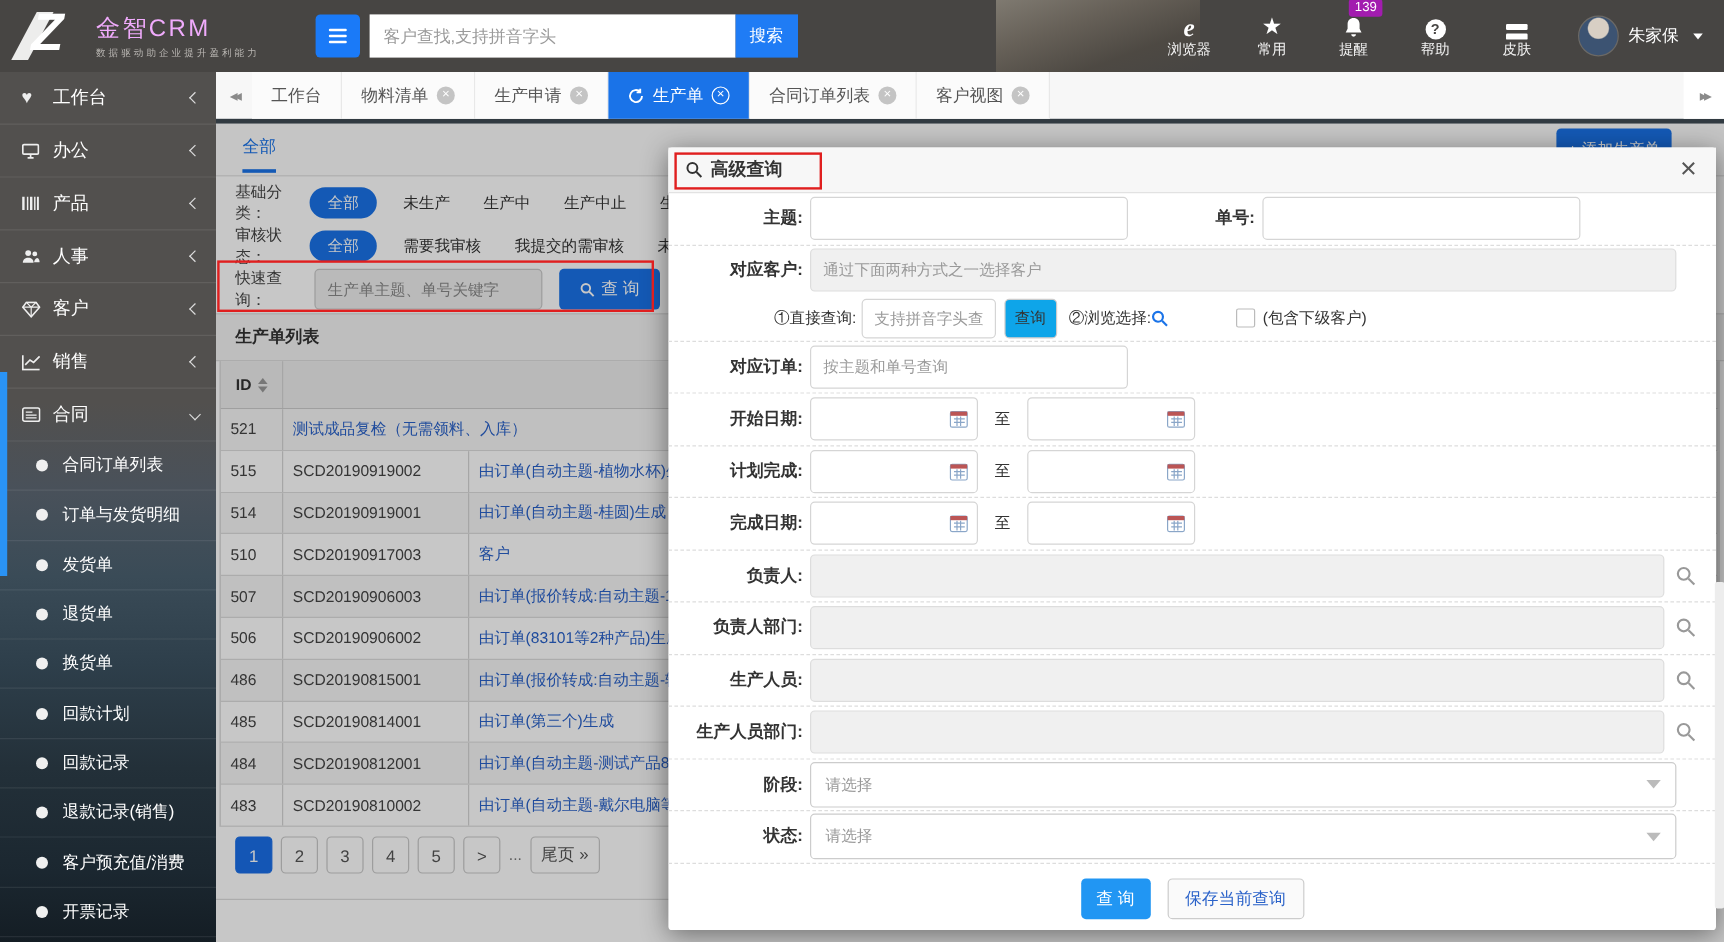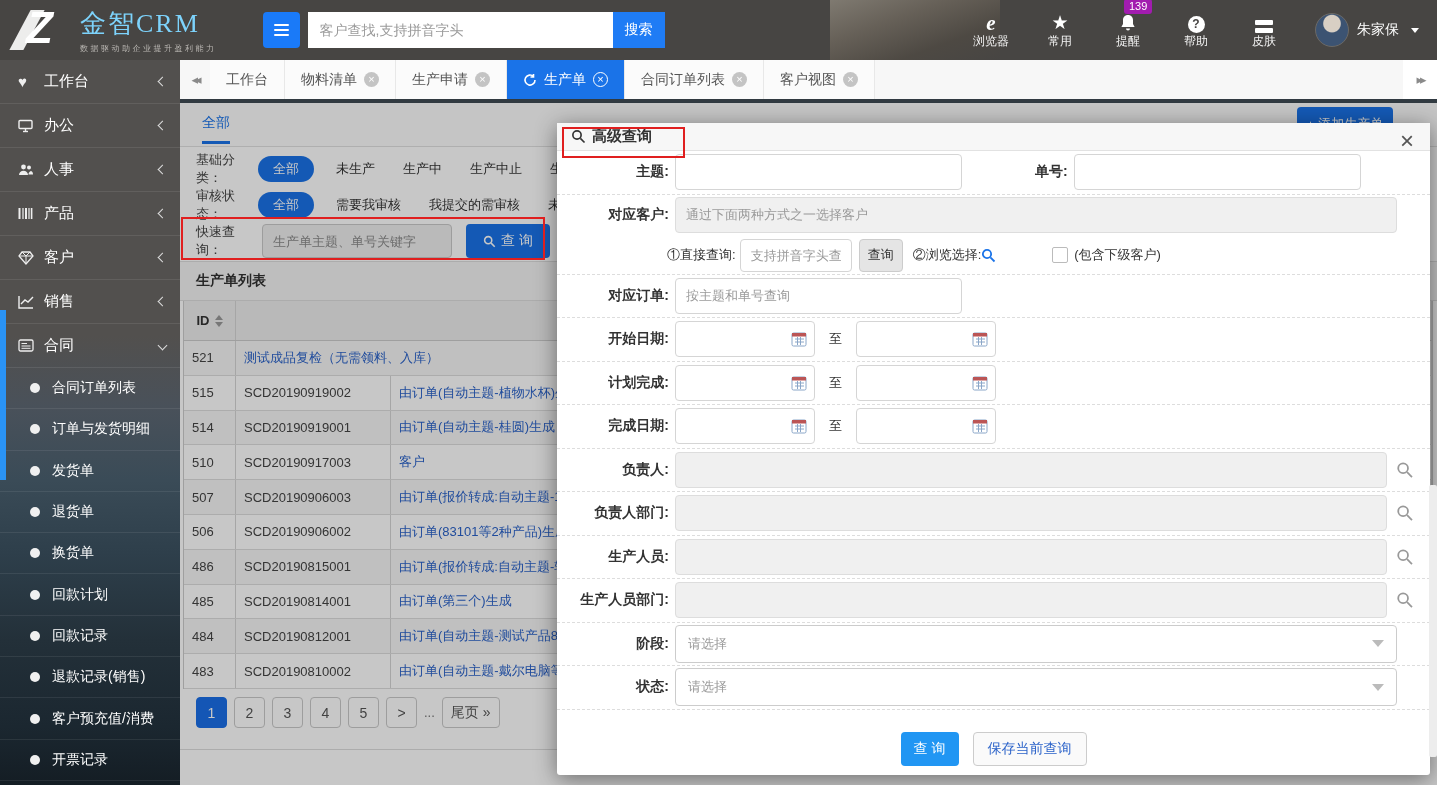--- a/index.html
+++ b/index.html
@@ -8,21 +8,21 @@
 
   
   .nav { position:absolute; left:0; top:0; width:1437px; height:60px; background:#474543; display:flex; align-items:center; z-index:10; }
   .nav-photo { position:absolute; left:830px; top:0; width:170px; height:60px;
     background:linear-gradient(160deg,#8d877c 0%,#6e675d 35%,#4f4a43 70%,#474543 100%); opacity:.8; }
   .logo { display:flex; align-items:center; gap:10px; padding-left:22px; position:relative; }
   .logo-mark { width:48px; height:44px; position:relative; }
   .logo-mark span { position:absolute; left:4px; top:-4px; color:#fff; font-size:44px; font-weight:bold; font-style:italic; line-height:48px; }
   .logo-mark::before { content:""; position:absolute; left:-2px; top:2px; width:14px; height:40px; background:#fff; transform:skewX(-28deg); opacity:.9; }
   .logo-block { display:flex; flex-direction:column; }
-  .logo-text { color:#7dd3fc; font-size:26px; letter-spacing:2px;font-family:Liberation Serif, serif; }
+  .logo-text { color:#f0abfc; font-size:20px; letter-spacing:2px; }
   .logo-tag { color:#b9b6b2; font-size:8px; letter-spacing:2.5px; margin-top:2px; }
   .hamb { margin-left:46px; width:37px; height:36px; background:#1a7af8; border-radius:4px; display:flex; align-items:center; justify-content:center; flex-direction:column; gap:3px; cursor:pointer; }
   .hamb i { width:15px; height:2px; background:#fff; border-radius:1px; }
   .nav-search { display:flex; margin-left:8px; height:36px; }
   .nav-search input { width:305px; height:36px; border:none; padding:0 12px; font-size:14px; color:#333; outline:none; }
   .nav-search input::placeholder { color:#9a9a9a; }
   .nav-search button { width:52px; height:36px; border:none; background:#1f7cf5; color:#fff; font-size:14px; cursor:pointer; }
   .nav-right { position:absolute; right:18px; top:0; height:60px; display:flex; align-items:center; gap:34px; }
   .nav-item { display:flex; flex-direction:column; align-items:center; color:#f2f2f2; font-size:12px; position:relative; cursor:pointer; min-width:34px; }
   .nav-item .ni-icon { height:22px; display:flex; align-items:flex-end; justify-content:center; color:#fff; }
@@ -91,35 +91,35 @@
   .pbtn.active { background:#1a6fe8; border-color:#1a6fe8; color:#fff; }
   .pell { color:#777; font-size:13px; }
   .pag-line { position:absolute; left:0; top:646px; width:100%; border-bottom:1px solid #ddd; }
   .addbtn { position:absolute; right:44px; top:4px; width:96px; height:34px; background:#1a73e8; border:none; border-radius:4px; color:#fff; font-size:13px; display:flex; align-items:center; justify-content:center; gap:4px; cursor:pointer; }
 
   
   .dim { position:absolute; left:180px; top:103px; width:1257px; height:682px; background:rgba(0,0,0,.22); z-index:50; }
 
   
   .modal { position:absolute; left:557px; top:123px; width:873px; height:652px; background:#fff; border-radius:3px; box-shadow:0 4px 22px rgba(0,0,0,.45); z-index:100; display:flex; flex-direction:column; }
-  .mhead { height:28px; background:#f7f7f7; border-bottom:1px solid #e2e2e2; display:flex; align-items:center; padding:0 14px; position:relative; }
+  .mhead { height:38px; background:#f7f7f7; border-bottom:1px solid #e2e2e2; display:flex; align-items:center; padding:0 14px; position:relative; }
   .mtitle { display:flex; align-items:center; gap:6px; font-size:15px; font-weight:bold; color:#333; }
   .mclose { position:absolute; right:16px; top:4px; font-size:24px; color:#555; cursor:pointer; }
   .mbody { flex:1; padding:0 0 0 0; }
   .mrow { display:flex; align-items:center; border-bottom:1px dashed #ddd; height:43.5px; padding-right:16px; }
   .mrow.tall { height:80px; flex-direction:column; align-items:stretch; justify-content:center; gap:6px; }
   .mlabel { width:112px; text-align:right; font-size:14px; color:#333; font-weight:bold; flex:none; margin-right:6px; }
   .inp { height:36px; border:1px solid #d5d5d5; border-radius:4px; padding:0 10px; font-size:13px; color:#333; outline:none; background:#fff; }
   .inp::placeholder { color:#9a9a9a; }
-  .w287 { width:287px; }
+  .w287 { width:265px; }
   .lab2 { width:auto; margin-left:73px; }
   .ro { height:36px; background:#f0f0f0; border:1px solid #ddd; border-radius:4px; color:#999; font-size:13px; display:flex; align-items:center; padding:0 10px; width:722px; }
-  .subline { display:flex; align-items:center; margin-left:110px; font-size:13px; color:#333; }
+  .subline { display:flex; align-items:center; margin-left:88px; font-size:13px; color:#333; }
   .subline .inp { width:112px; height:33px; margin-left:4px; }
-  .minibtn { height:33px; width:44px; margin-left:7px; background:#e5e5e5; border:1px solid #ccc; border-radius:4px; font-size:13px; color:#333; cursor:pointer; }
+  .minibtn { height:33px; width:44px; margin-left:7px; background:#0ea5e9; border:1px solid #ccc; border-radius:4px; font-size:13px; color:#333; cursor:pointer; }
   .browse { margin-left:10px; display:flex; align-items:center; }
   .cbx { width:16px; height:16px; border:1px solid #bbb; border-radius:2px; background:#fff; margin:0 6px 0 56px; cursor:pointer; }
   .dateinp { position:relative; width:140px; height:36px; border:1px solid #d5d5d5; border-radius:4px; background:#fff; cursor:text; }
   .dateinp svg { position:absolute; right:7px; top:9px; }
   .tosep { margin:0 14px; font-size:13px; color:#333; }
   .mag { display:inline-block; }
   .rowmag { margin-left:9px; color:#999; cursor:pointer; }
   .sel { width:722px; height:38px; border:1px solid #ccc; border-radius:4px; display:flex; align-items:center; justify-content:space-between; padding:0 12px; font-size:13px; color:#999; cursor:pointer; }
   .sel .tri { width:0; height:0; border-left:6px solid transparent; border-right:6px solid transparent; border-top:7px solid #bbb; }
   .mfoot { height:52px; display:flex; align-items:center; justify-content:center; gap:14px; }
@@ -211,43 +211,43 @@
             <rect x="1" y="1.5" width="13" height="8" rx="1" fill="none" stroke="#eee" stroke-width="1.4"></rect>
             <line x1="5" y1="12.5" x2="10" y2="12.5" stroke="#eee" stroke-width="1.4"></line>
             <line x1="7.5" y1="9.5" x2="7.5" y2="12.5" stroke="#eee" stroke-width="1.4"></line>
           </svg>
         </span>
       <span class="slabel">办公</span>
       <span class="chev left"></span>
     </div>
     <div class="sitem">
       <span class="sic">
-          <svg width="16" height="14" viewBox="0 0 16 14">
-            <circle cx="5.5" cy="4" r="2.4" fill="#eee"></circle>
-            <circle cx="11" cy="4.6" r="2" fill="#eee"></circle>
-            <path d="M1 12c0-2.6 2-4.2 4.5-4.2S10 9.4 10 12z" fill="#eee"></path>
-            <path d="M10.4 11.6c.2-2 1.2-3.3 2.6-3.6 1.4.4 2 1.8 2 3.6z" fill="#eee"></path>
-          </svg>
-        </span>
-      <span class="slabel">人事</span>
-      <span class="chev left"></span>
-    </div>
-    <div class="sitem">
-      <span class="sic">
           <svg width="15" height="13" viewBox="0 0 15 13">
             <g stroke="#eee">
               <line x1="1.5" y1="1" x2="1.5" y2="12" stroke-width="2"></line>
               <line x1="5" y1="1" x2="5" y2="12" stroke-width="1.2"></line>
               <line x1="8" y1="1" x2="8" y2="12" stroke-width="2"></line>
               <line x1="11" y1="1" x2="11" y2="12" stroke-width="1.2"></line>
               <line x1="13.6" y1="1" x2="13.6" y2="12" stroke-width="1.6"></line>
             </g>
           </svg>
         </span>
       <span class="slabel">产品</span>
+      <span class="chev left"></span>
+    </div>
+    <div class="sitem">
+      <span class="sic">
+          <svg width="16" height="14" viewBox="0 0 16 14">
+            <circle cx="5.5" cy="4" r="2.4" fill="#eee"></circle>
+            <circle cx="11" cy="4.6" r="2" fill="#eee"></circle>
+            <path d="M1 12c0-2.6 2-4.2 4.5-4.2S10 9.4 10 12z" fill="#eee"></path>
+            <path d="M10.4 11.6c.2-2 1.2-3.3 2.6-3.6 1.4.4 2 1.8 2 3.6z" fill="#eee"></path>
+          </svg>
+        </span>
+      <span class="slabel">人事</span>
       <span class="chev left"></span>
     </div>
     <div class="sitem">
       <span class="sic">
           <svg width="16" height="14" viewBox="0 0 16 14">
             <path d="M4 1h8l3 4-7 8-7-8z" fill="none" stroke="#eee" stroke-width="1.3"></path>
             <path d="M1 5h14M4 1l4 4 4-4M8 5v8" fill="none" stroke="#eee" stroke-width="1"></path>
           </svg>
         </span>
       <span class="slabel">客户</span>

